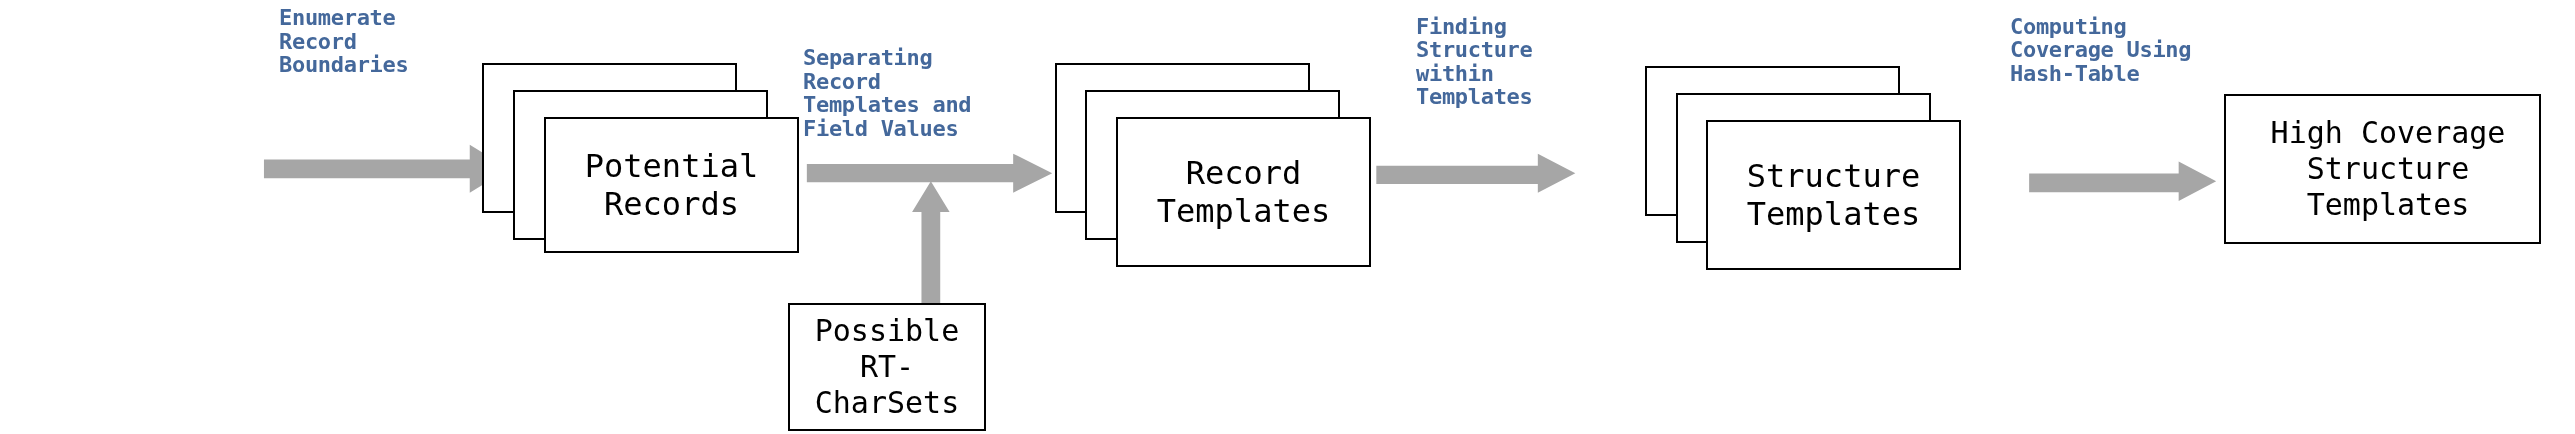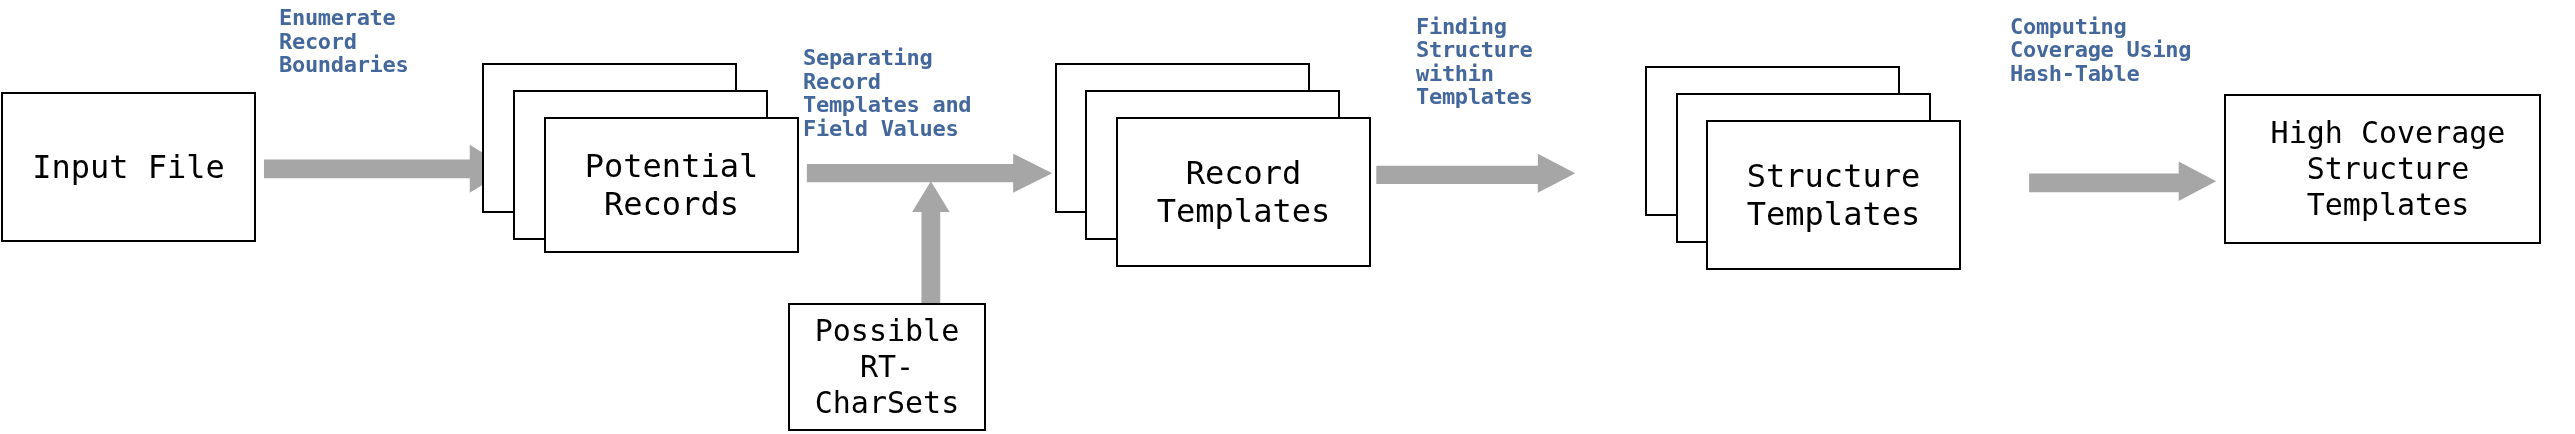--- a/index.html
+++ b/index.html
@@ -93,23 +93,20 @@
 
     <g>
       <path d="M 2640,318 L 2950,318 L 2950,295 L 3022,332.5 L 2950,370 L 2950,353 L 2640,353 Z" fill="#A6A6A6"></path>
     </g>
 
     <g>
       <path d="M 3893,333 L 4180,333 L 4180,310 L 4252,348 L 4180,386 L 4180,369 L 3893,369 Z" fill="#A6A6A6"></path>
     </g>
   </svg>
 
-  <div class="node-box" style="left:1px; top:92px; width:255px; height:150px;">
-    <span class="node-label">Input File</span>
-  </div>
 
   <div class="stack-group">
     <div class="node-shadow" style="left:482px; top:63px; width:255px; height:150px;"></div>
     <div class="node-shadow" style="left:513px; top:90px; width:255px; height:150px;"></div>
     <div class="node-box" style="left:544px; top:117px; width:255px; height:136px;justify-content:center;">
       <span class="node-label">Potential
 Records</span>
     </div>
   </div>
 

